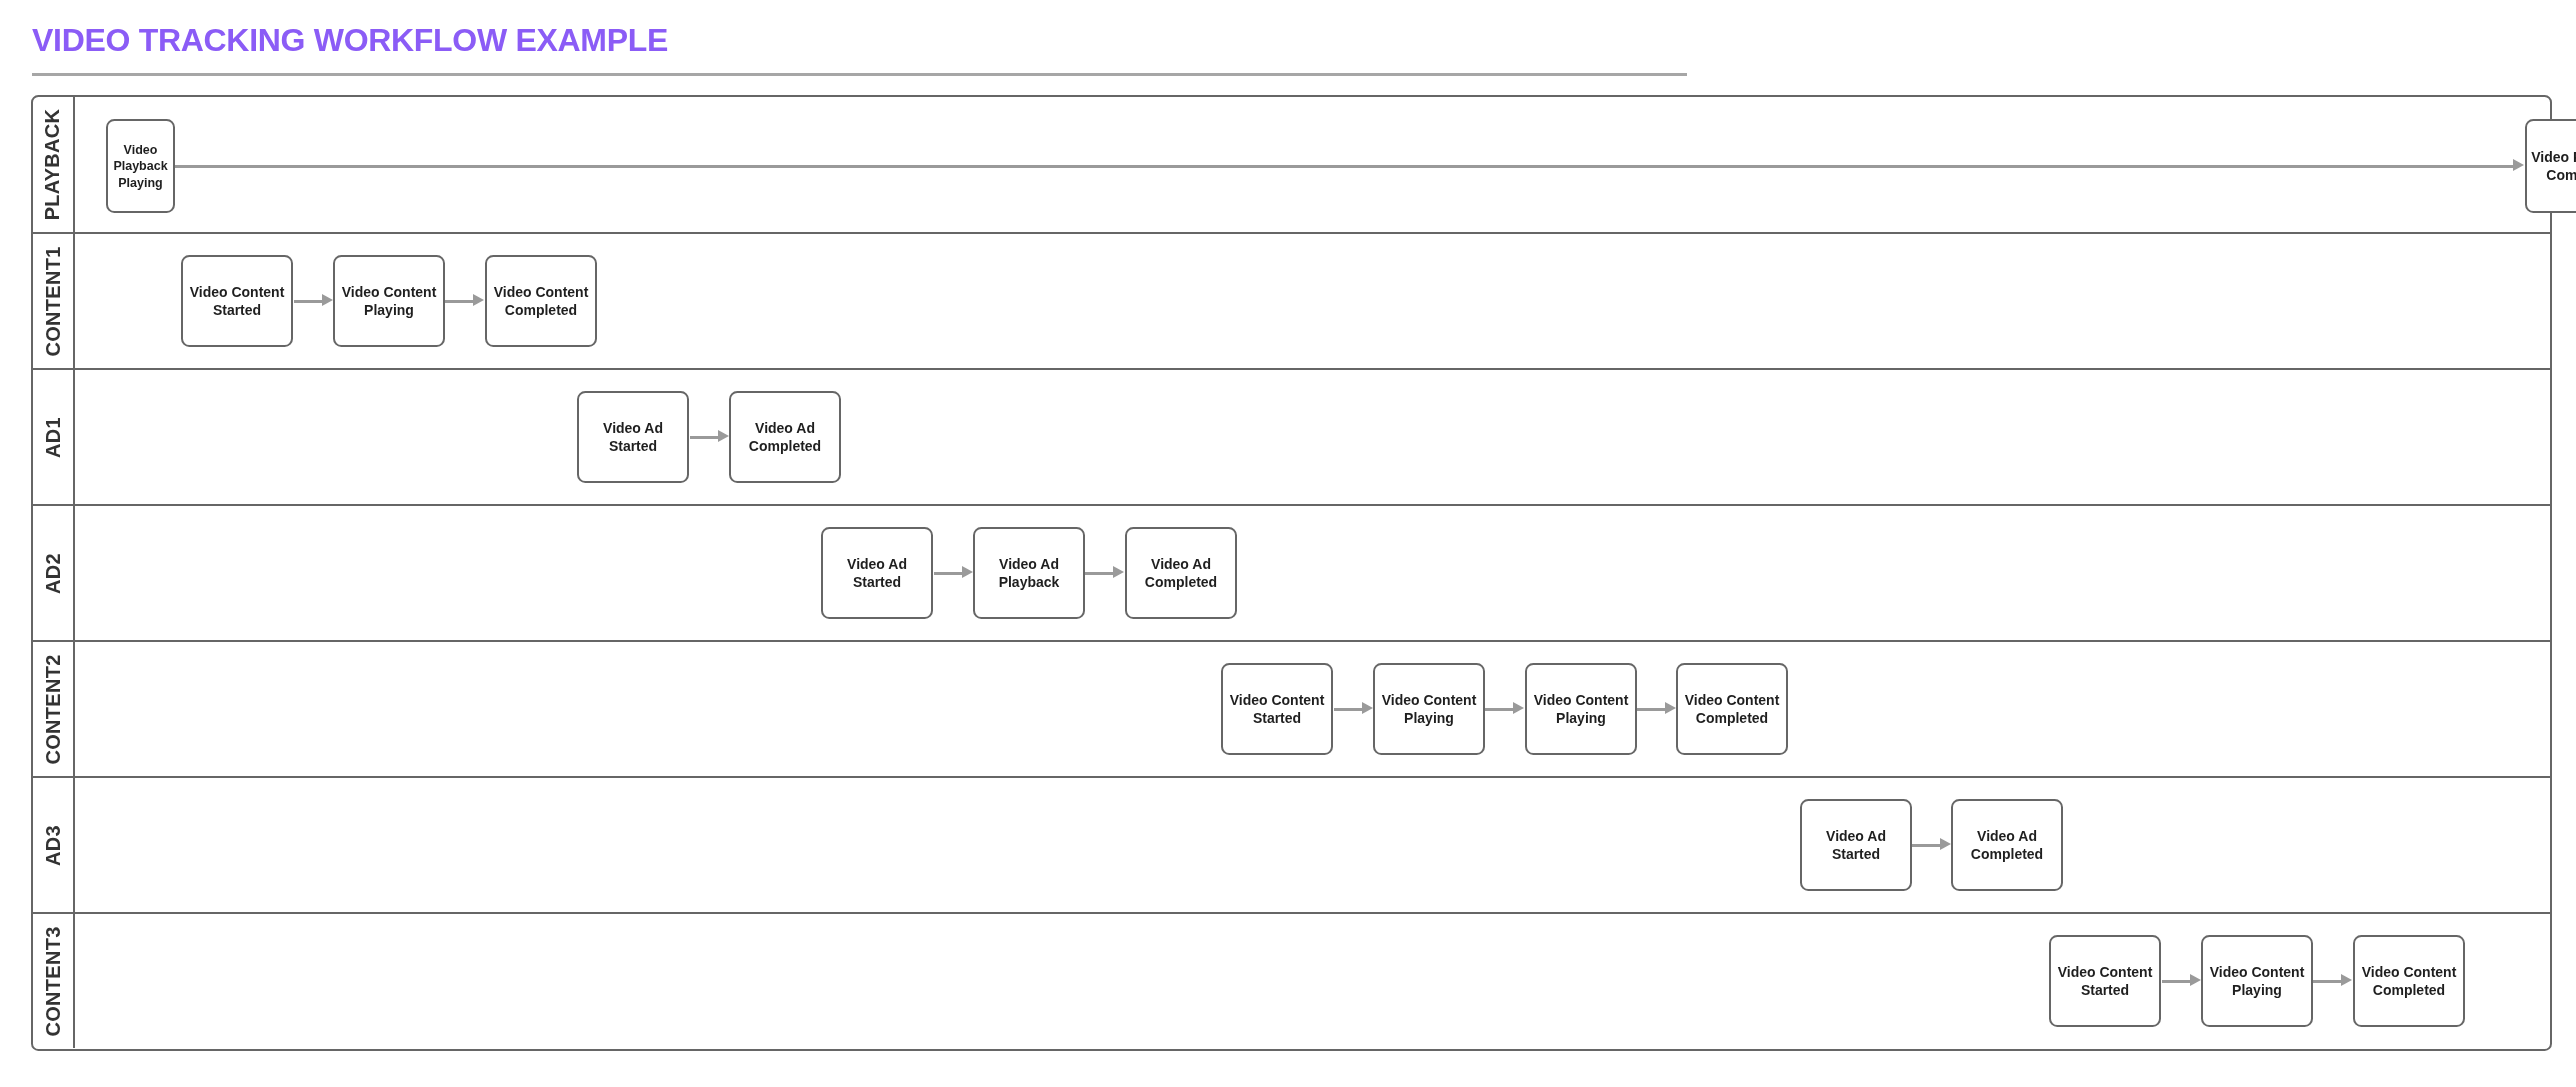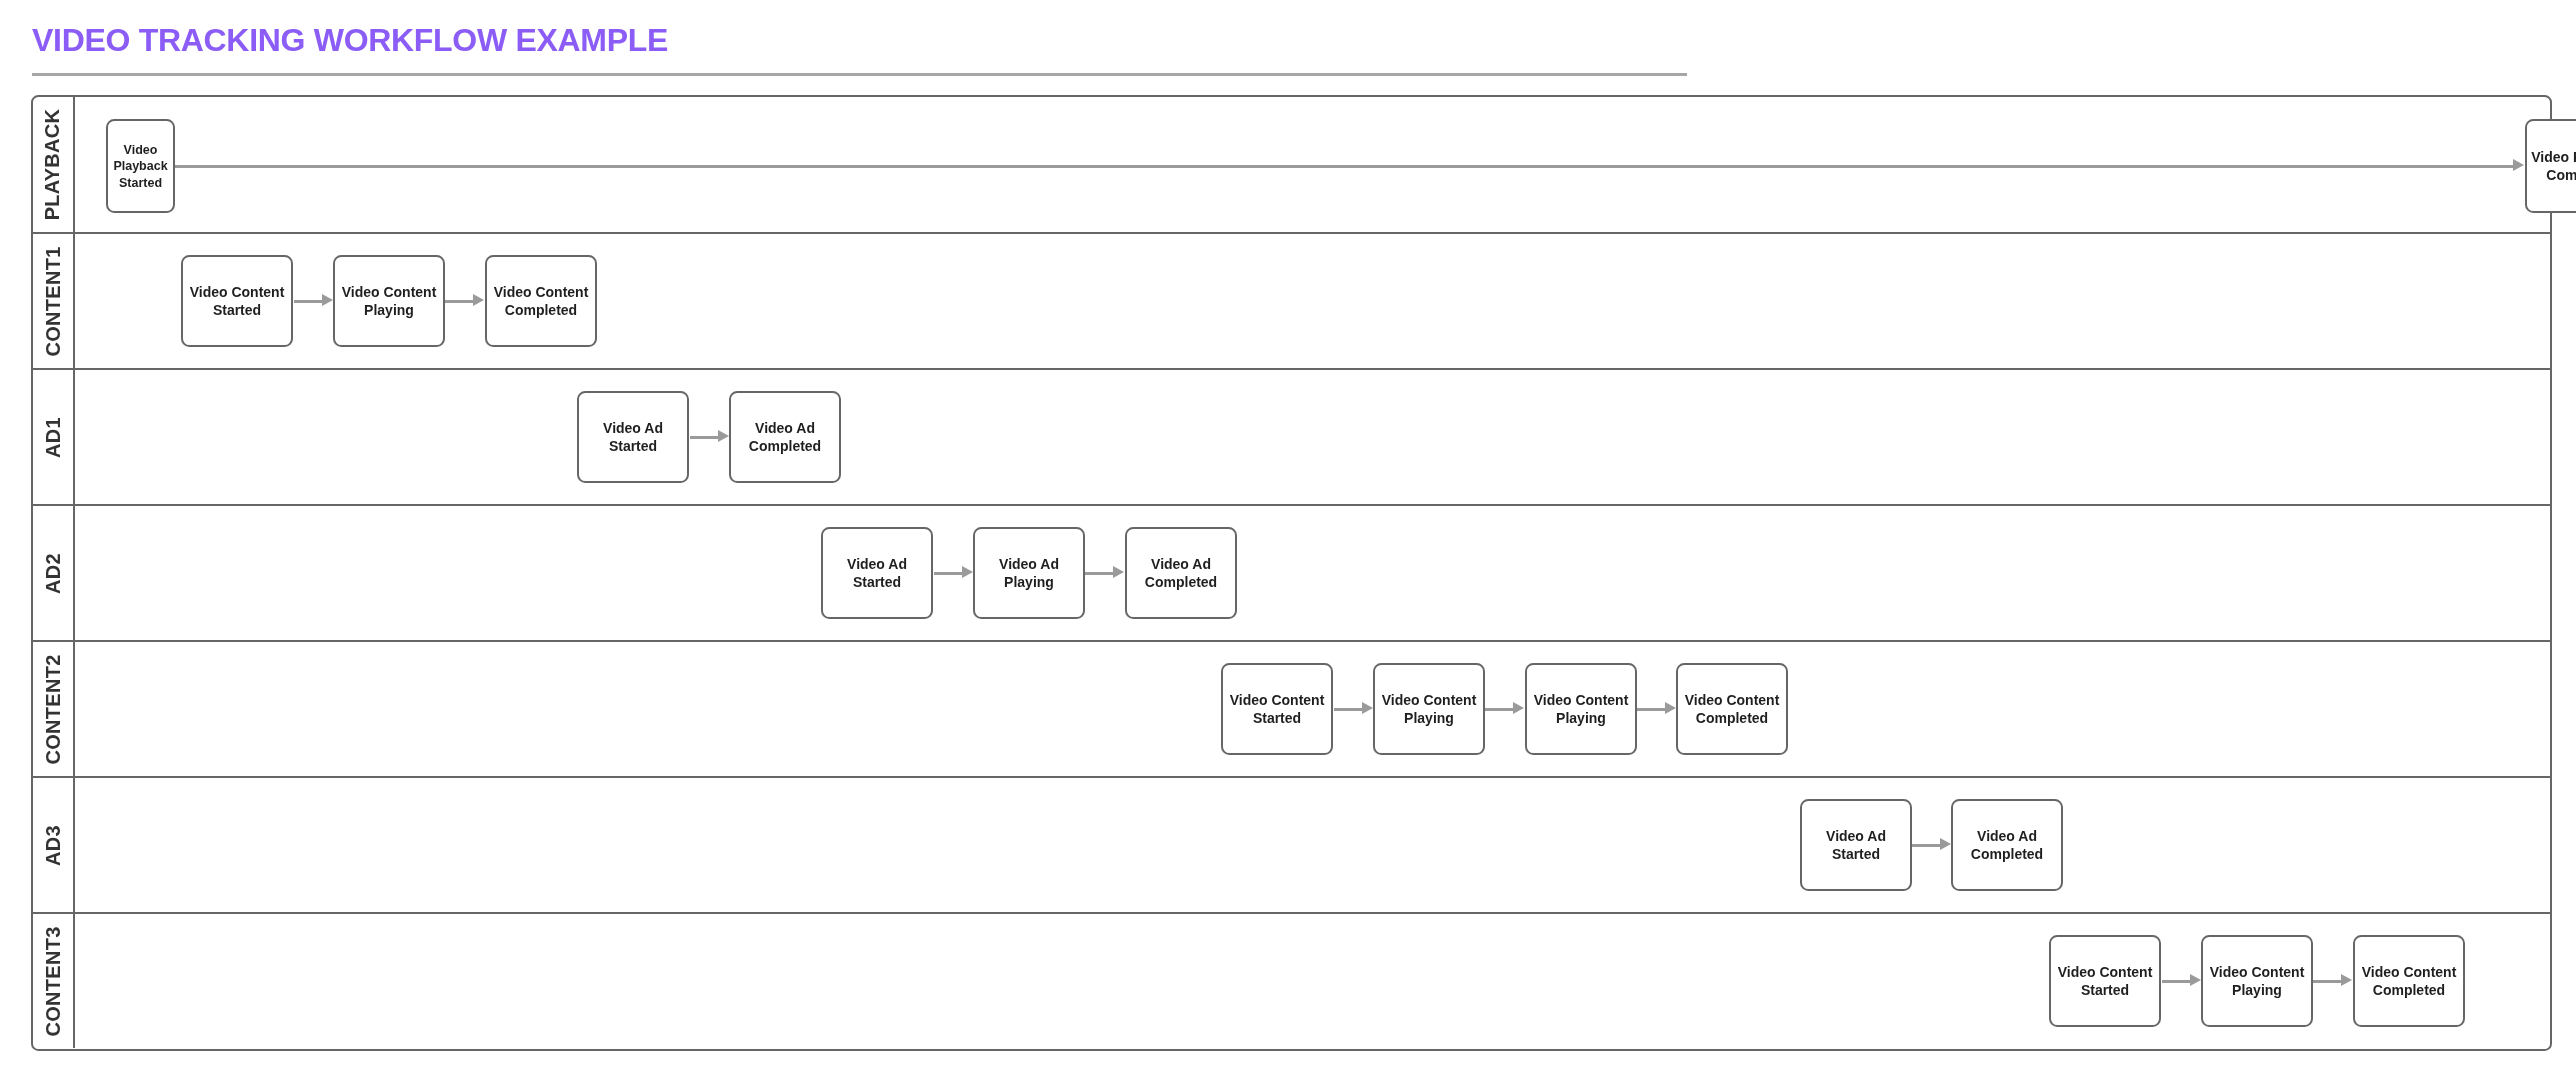--- a/index.html
+++ b/index.html
@@ -126,21 +126,21 @@
 <div id="title-rule"></div>
 
 <div id="pool">
 
   <div class="lane" style="top:0px; height:137px;">
     <div class="lane-header">
       <span class="lane-header-text">PLAYBACK</span>
     </div>
     <div class="lane-body">
       <div class="node" style="left:31px; top:22.3px; width:69px; height:94px; font-size:12.5px;">Video Playback
-Started</div>
+Playing</div>
 
       <div class="edge" style="left:100px; top:68px; width:2339px;"></div>
       <div class="edge-head" style="left:2438px; top:62px;"></div>
 
       <div class="node" style="left:2450px; top:22.3px; width:115px; height:94px;">Video Playback
 Completed</div>
     </div>
   </div>
 
   <div class="lane" style="top:137px; height:136px;">
@@ -179,21 +179,21 @@
 
   <div class="lane" style="top:409px; height:136px;">
     <div class="lane-header">
       <span class="lane-header-text">AD2</span>
     </div>
     <div class="lane-body">
       <div class="node" style="left:746px; top:21px; width:112px; height:92px;">Video Ad Started</div>
       <div class="edge" style="left:859px; top:66px; width:28px;"></div>
       <div class="edge-head" style="left:887px; top:60px;"></div>
 
-      <div class="node" style="left:898px; top:21px; width:112px; height:92px;">Video Ad Playing</div>
+      <div class="node" style="left:898px; top:21px; width:112px; height:92px;">Video Ad Playback</div>
       <div class="edge" style="left:1010px; top:66px; width:28px;"></div>
       <div class="edge-head" style="left:1038px; top:60px;"></div>
 
       <div class="node" style="left:1050px; top:21px; width:112px; height:92px;">Video Ad
 Completed</div>
     </div>
   </div>
 
   <div class="lane" style="top:545px; height:136px;">
     <div class="lane-header">

